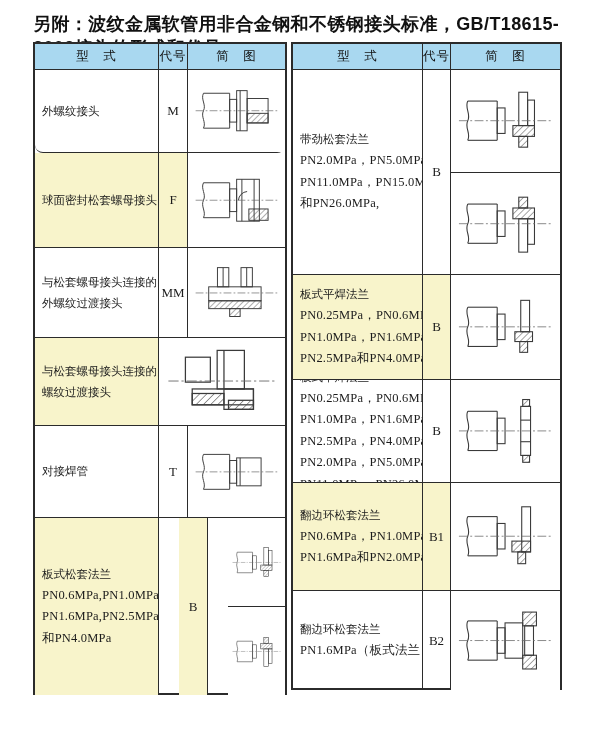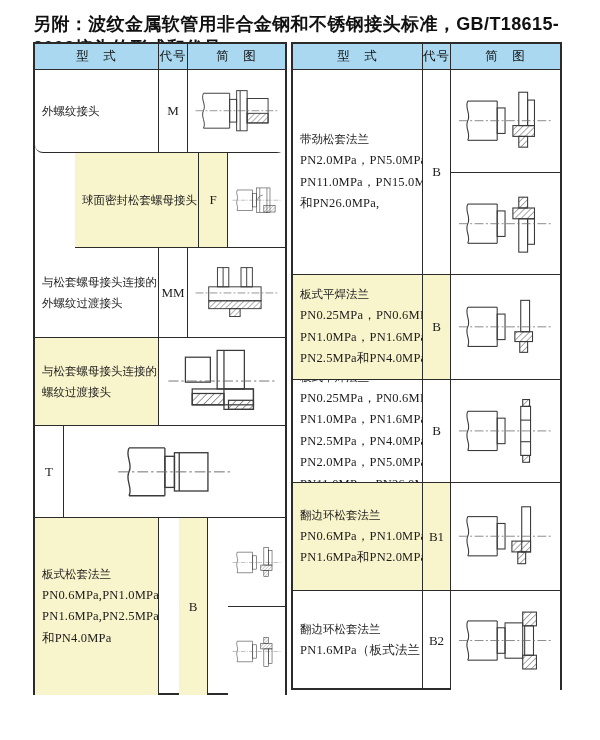--- a/index.html
+++ b/index.html
@@ -90,21 +90,21 @@
               <rect x="50" y="12" width="12" height="46"></rect>
               <line x1="54" y1="12" x2="54" y2="58"></line>
               <rect x="62" y="21" width="24" height="28"></rect>
               <rect x="62" y="38" width="24" height="11" fill="url(#hatch)"></rect>
               <line x1="3" y1="35" x2="97" y2="35" stroke="#6a6a6a" stroke-width="0.8" stroke-dasharray="9 2.5 2 2.5"></line>
             </g>
           </svg>
         </div>
       </div>
     </div>
-    <div class="row" style="flex: 0 0 95px; margin-left: 40px;">
+    <div class="row" style="flex: 0 0 95px;">
       <div class="cell type-cell hl" style="flex: 0 0 124px;">
         <div class="line">球面密封松套螺母接头</div>
       </div>
       <div class="cell code-cell hl" style="flex: 0 0 29px;">F</div>
       <div class="cell diag-cell" style="flex: 1 1 0px;">
         <div class="diag-sub">
           <svg viewBox="0 0 100 70" preserveAspectRatio="xMidYMid meet">
             <g stroke="#3a3a3a" fill="none" stroke-width="1.1">
               <path d="M12,15 c-3.5,7 3.5,13 0,20 c-3.5,7 3.5,13 0,20"></path>
               <line x1="12" y1="15" x2="42" y2="15"></line>
@@ -161,20 +161,23 @@
               <rect x="24" y="46" width="28" height="10" fill="url(#hatch)"></rect>
               <rect x="52" y="42" width="26" height="18"></rect>
               <rect x="56" y="52" width="22" height="8" fill="url(#hatch)"></rect>
               <line x1="3" y1="35" x2="97" y2="35" stroke="#6a6a6a" stroke-width="0.8" stroke-dasharray="9 2.5 2 2.5"></line>
             </g>
           </svg>
         </div>
       </div>
     </div>
     <div class="row" style="flex: 0 0 92px;">
+      <div class="cell type-cell" style="flex: 0 0 124px;">
+        <div class="line">对接焊管</div>
+      </div>
       <div class="cell code-cell" style="flex: 0 0 29px;">T</div>
       <div class="cell diag-cell" style="flex: 1 1 0px;">
         <div class="diag-sub">
           <svg viewBox="0 0 100 70" preserveAspectRatio="xMidYMid meet">
             <g stroke="#3a3a3a" fill="none" stroke-width="1.1">
               <path d="M12,15 c-3.5,7 3.5,13 0,20 c-3.5,7 3.5,13 0,20"></path>
               <line x1="12" y1="15" x2="42" y2="15"></line>
               <line x1="12" y1="55" x2="42" y2="55"></line>
               <line x1="42" y1="15" x2="42" y2="55"></line>
               <rect x="42" y="22" width="8" height="26"></rect>

